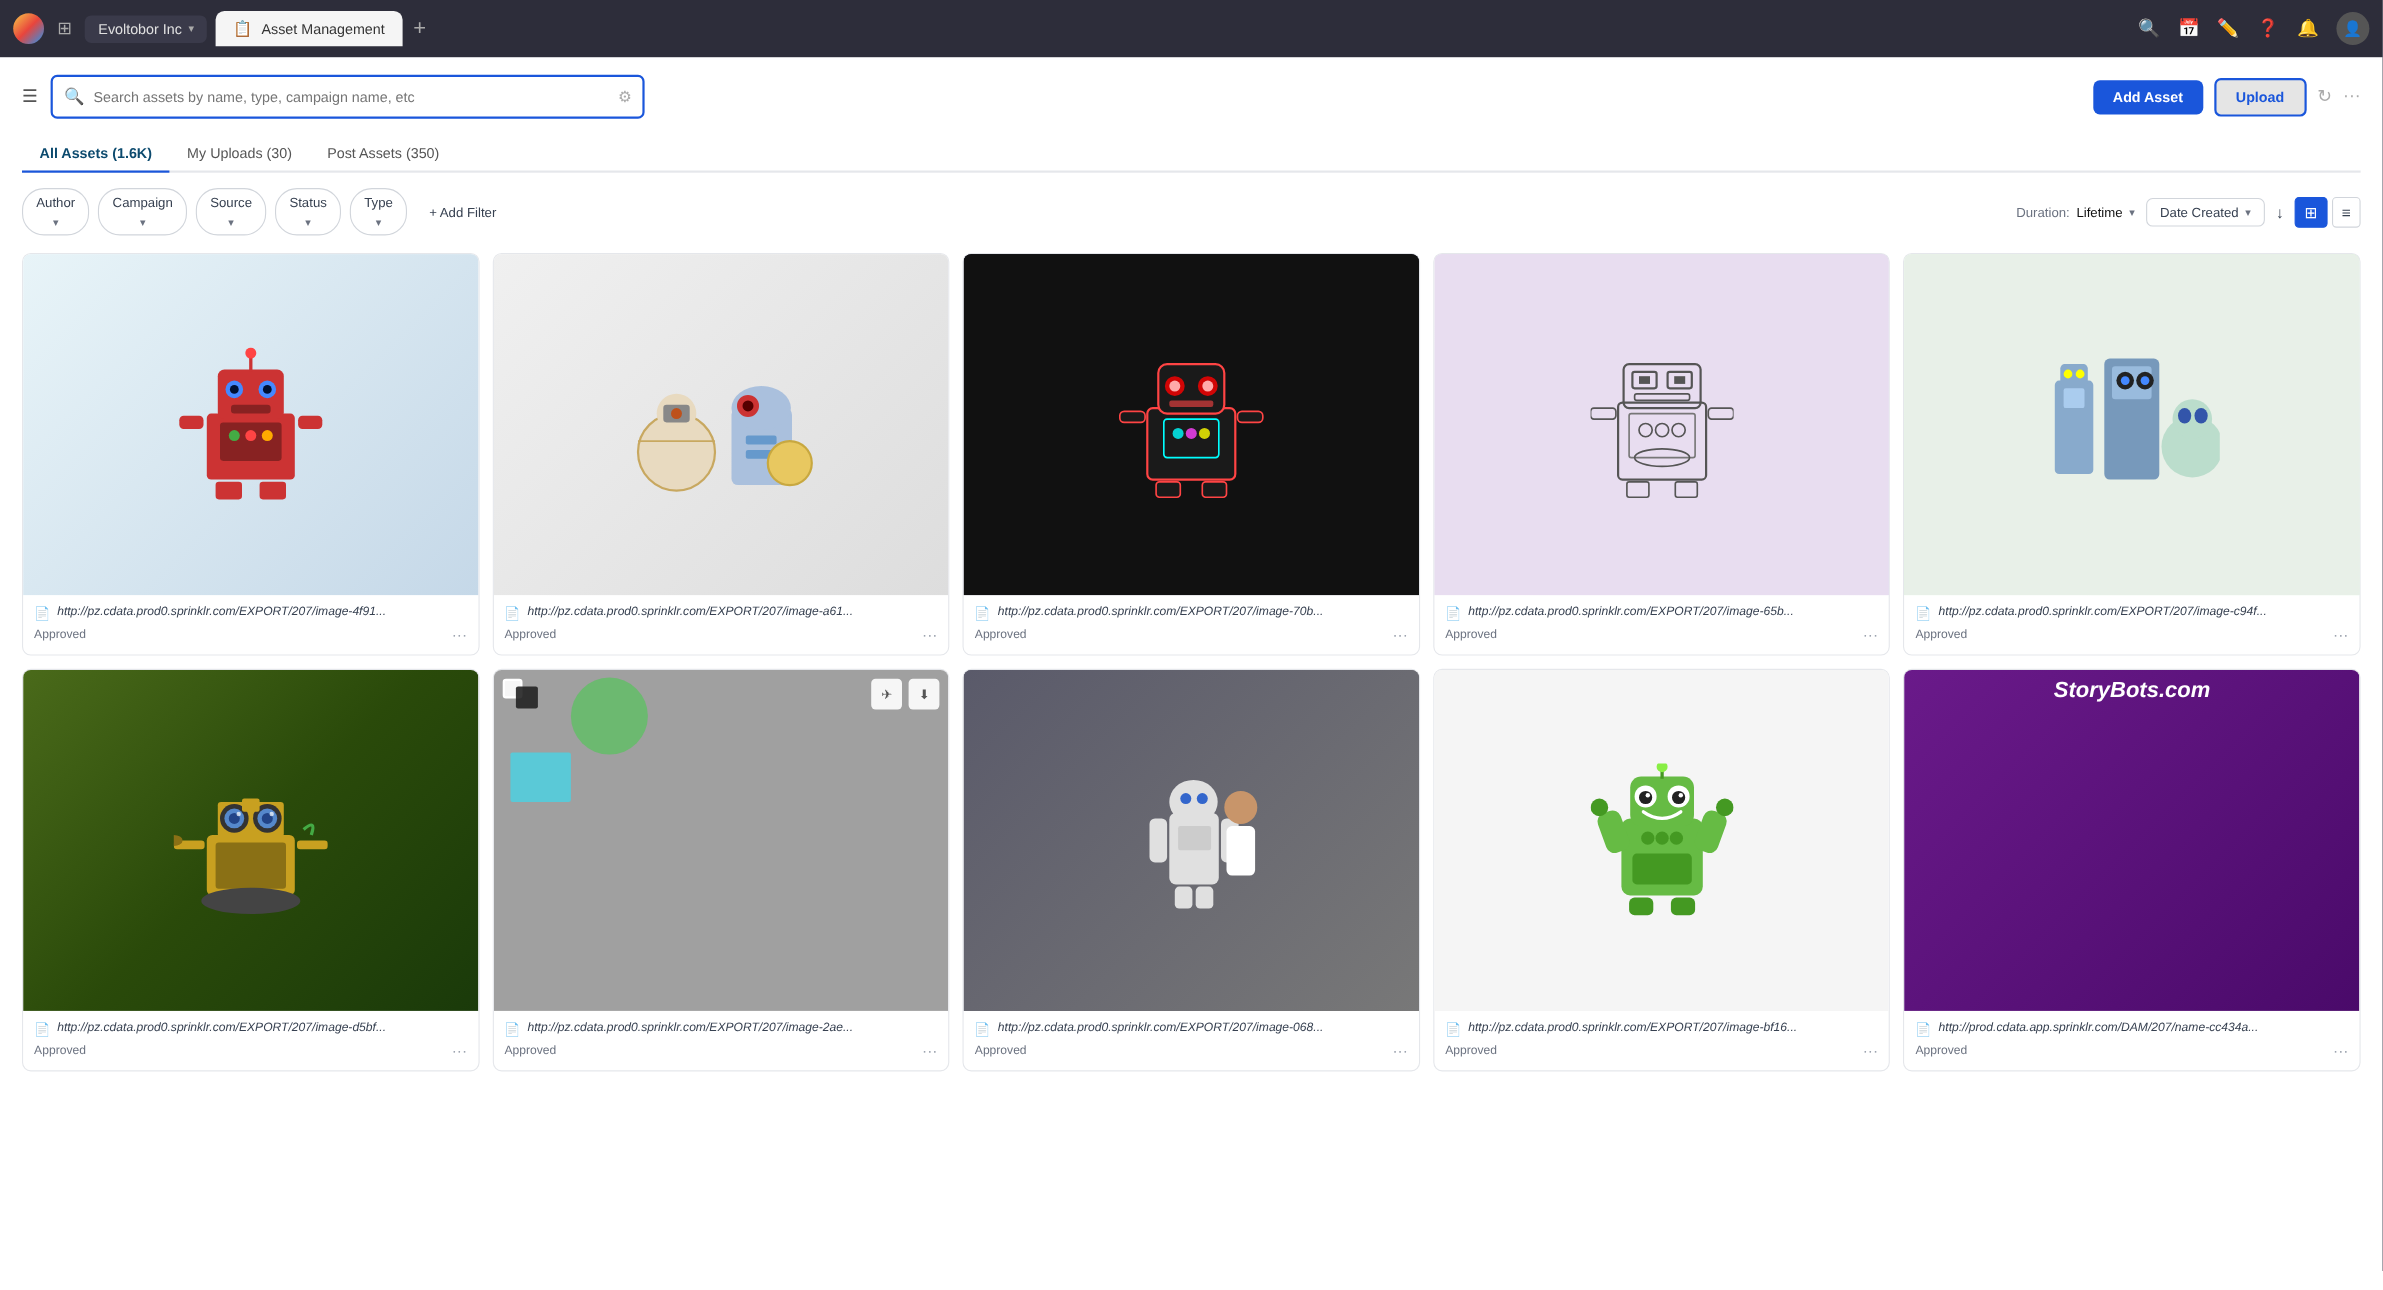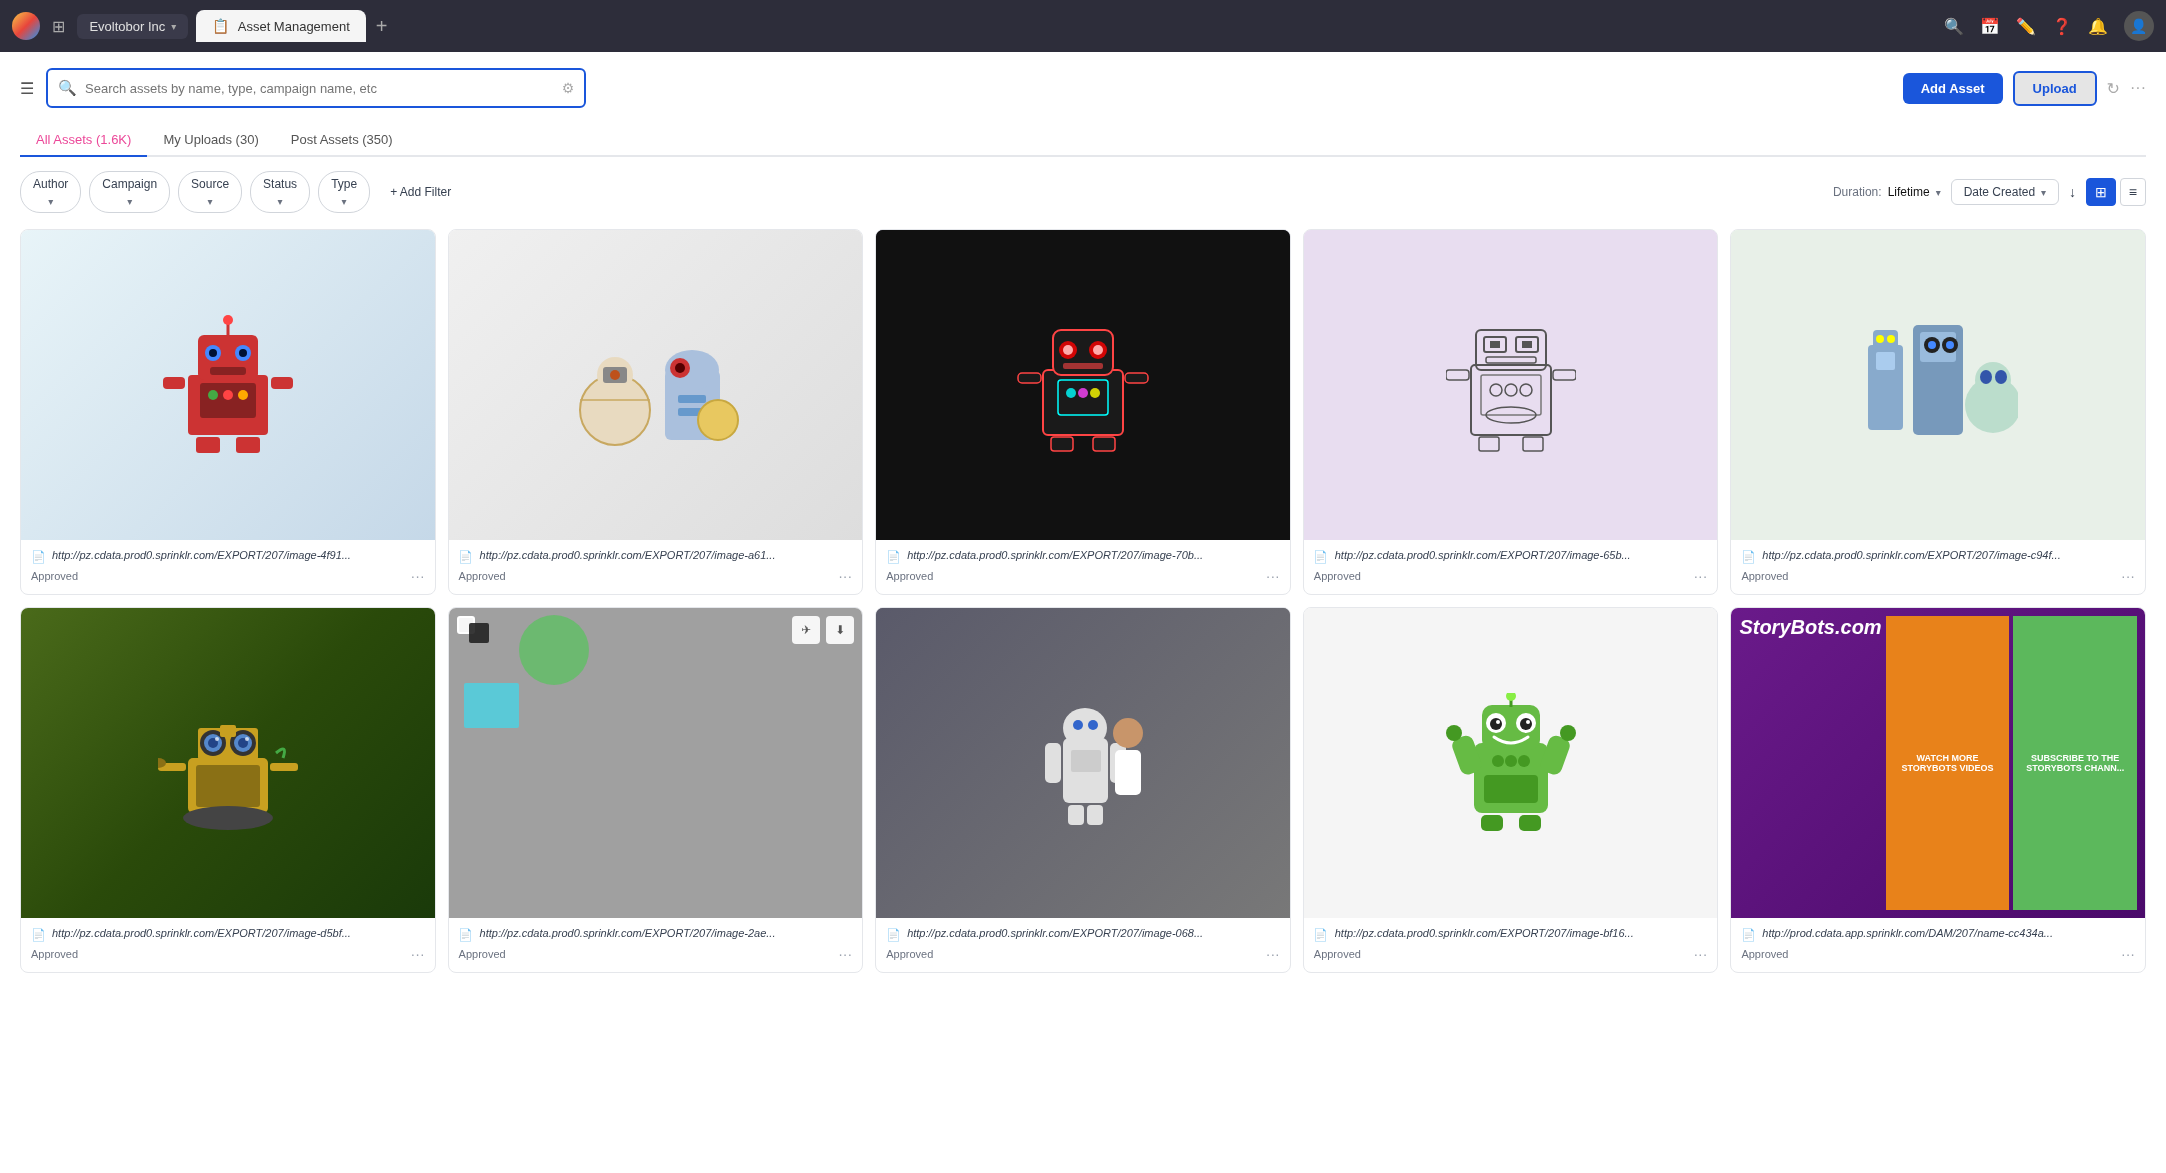--- a/index.html
+++ b/index.html
@@ -155,23 +155,23 @@
     }
     .asset-tab {
       padding: 8px 16px;
       font-size: 13px;
       color: #555;
       cursor: pointer;
       border-bottom: 2px solid transparent;
       margin-bottom: -2px;
     }
     .asset-tab.active {
-      color: #ec4899;
+      color: #0c4a6e;
       border-bottom-color: #1a56db;
-      font-weight: 400;
+      font-weight: 700;
     }
 
     
     .filter-bar {
       display: flex;
       align-items: center;
       gap: 0;
       margin-bottom: 16px;
     }
     .filter-bar-left {
@@ -868,24 +868,20 @@
           <span class="asset-status">Approved</span>
           <span class="asset-more">···</span>
         </div>
       </div>
     </div>
 
     <div class="asset-card">
       <div class="asset-thumbnail">
         <div class="asset-thumb-inner storybots-bg">
           <div class="storybots-title">StoryBots.com</div>
-          <div class="storybots-bottom">
-            <div class="storybots-watch">WATCH MORE STORYBOTS VIDEOS</div>
-            <div class="storybots-subscribe">SUBSCRIBE TO THE STORYBOTS CHANN...</div>
-          </div>
         </div>
       </div>
       <div class="asset-info">
         <div class="asset-url-row">
           <span class="asset-type-icon">📄</span>
           <span class="asset-url">http://prod.cdata.app.sprinklr.com/DAM/207/name-cc434a...</span>
         </div>
         <div class="asset-meta-row">
           <span class="asset-status">Approved</span>
           <span class="asset-more">···</span>

